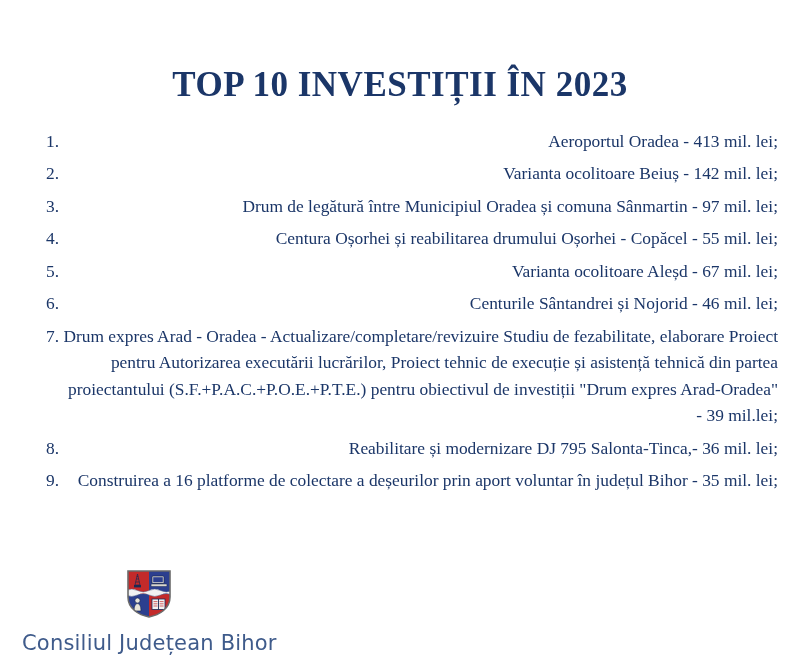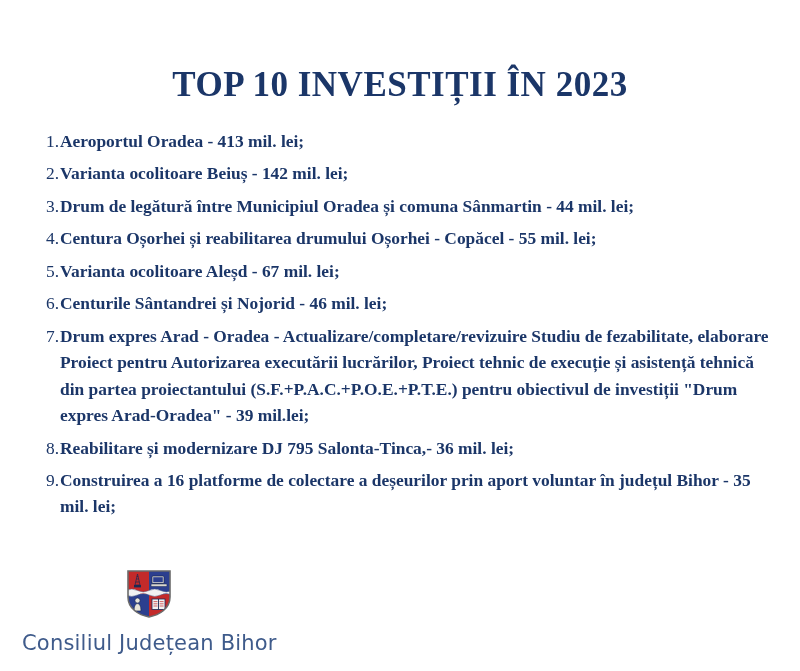--- a/index.html
+++ b/index.html
@@ -61,24 +61,24 @@
     color: #1b3668;
     width: 30px;
     min-width: 30px;
     text-align: right;
     padding-right: 1px;
     box-sizing: border-box;
     flex-shrink: 0;
   }
 
   .item-text {
-    font-weight: bold;
+    font-weight: normal;
     color: #1b3668;
     flex: 1;
-    text-align: left;
+    text-align: right;
   }
 
   
   .footer {
     position: absolute;
     left: 22px;
     bottom: 16px;
     display: flex;
     align-items: center;
     gap: 12px;
@@ -115,21 +115,21 @@
       <span class="item-text">Aeroportul Oradea - 413 mil. lei;</span>
     </li>
 
     <li class="list-item">
       <span class="item-num">2.</span>
       <span class="item-text">Varianta ocolitoare Beiuș - 142 mil. lei;</span>
     </li>
 
     <li class="list-item">
       <span class="item-num">3.</span>
-      <span class="item-text">Drum de legătură între Municipiul Oradea și comuna Sânmartin - 44 mil. lei;</span>
+      <span class="item-text">Drum de legătură între Municipiul Oradea și comuna Sânmartin - 97 mil. lei;</span>
     </li>
 
     <li class="list-item">
       <span class="item-num">4.</span>
       <span class="item-text">Centura Oșorhei și reabilitarea drumului Oșorhei - Copăcel - 55 mil. lei;</span>
     </li>
 
     <li class="list-item">
       <span class="item-num">5.</span>
       <span class="item-text">Varianta ocolitoare Aleșd - 67 mil. lei;</span>

